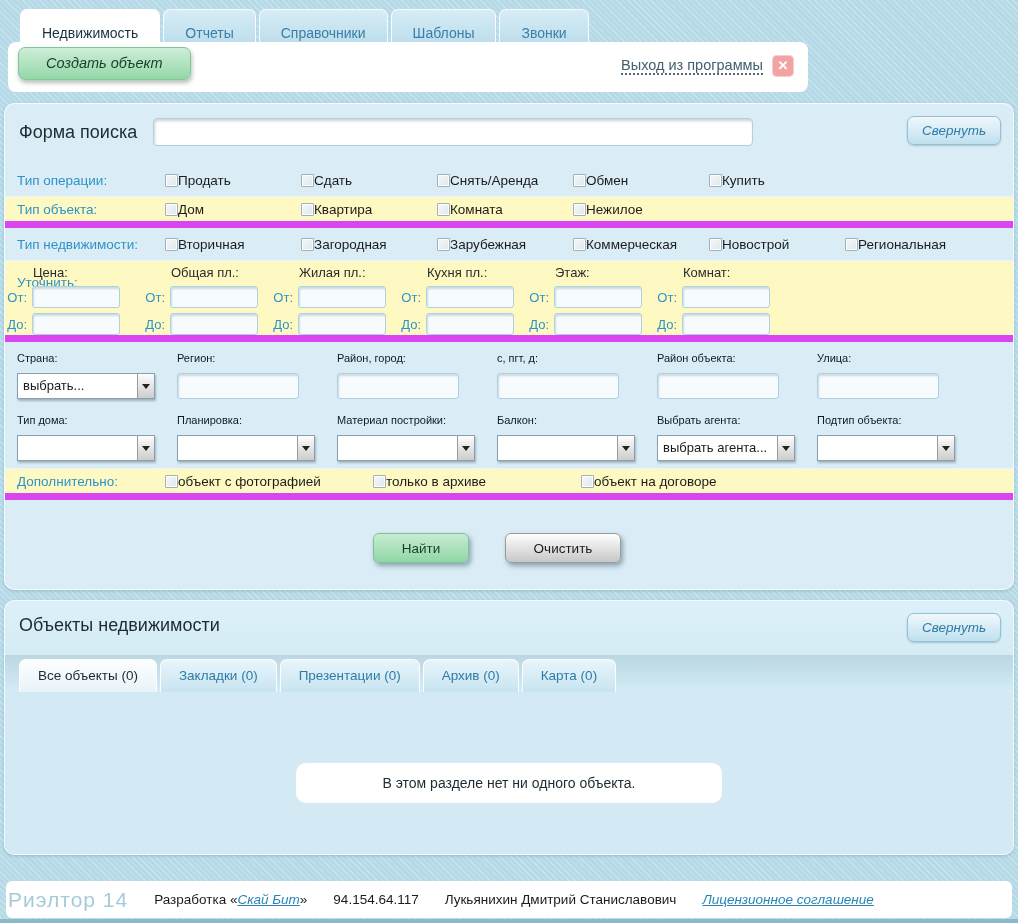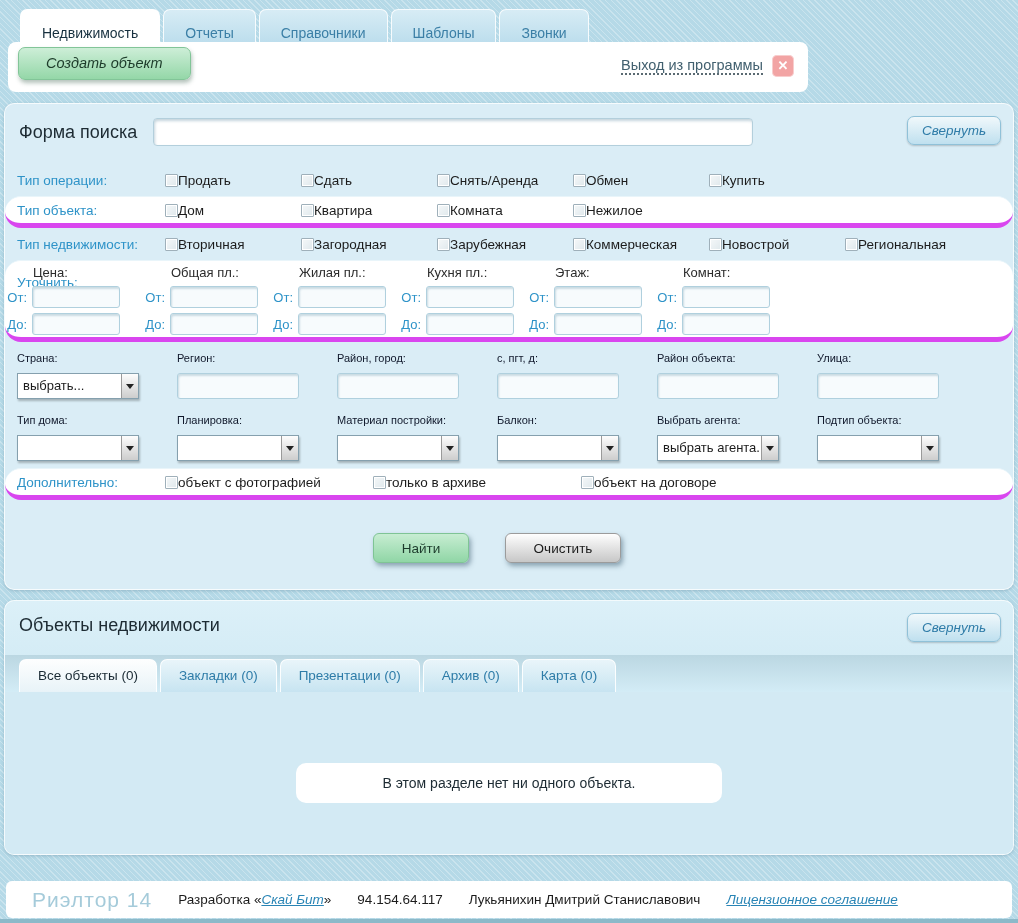--- a/index.html
+++ b/index.html
@@ -51,21 +51,21 @@
     box-shadow:inset 1px 2px 3px rgba(110,150,170,.4); font-size:14px; padding:0 8px;
     font-family:"Liberation Sans", sans-serif;
   }
   .btn-collapse {
     position:absolute; right:12px; top:12px; padding:6px 14px; border-radius:7px;
     background:linear-gradient(#f0f8fb,#bfe0ef); border:1px solid #90c1d8;
     color:#2f7ca8; font-style:italic; font-size:13.5px; cursor:pointer;
     box-shadow:0 1px 2px rgba(0,0,0,.2);
   }
 
-  .stripe-dark { background:#ffffff; border-top:1px solid #e9f5fa; border-bottom:5px solid #d946ef;border-radius:16px; }
+  .stripe-dark { background:#fef9c3; border-top:1px solid #e9f5fa; border-bottom:7px solid #d946ef; }
 
   .row-cb { height:32px; position:relative; }
   .row-label { position:absolute; left:12px; top:50%; transform:translateY(-50%); color:#2e93c8; font-size:13.5px; }
   .cb-opts { position:absolute; left:160px; top:0; height:100%; display:flex; align-items:center; }
   .cb-opt { width:136px; display:flex; align-items:center; gap:0; font-size:13.5px; color:#1c1c1c; cursor:pointer; }
   .cb-opt.wide { width:208px; }
   .checkbox {
     width:13px; height:13px; flex:none;
     background:linear-gradient(135deg,#f5f8f9,#dfe8ec);
     border:1px solid #9fb0ba; border-radius:1px;
@@ -91,21 +91,21 @@
 
   
   .loc-block { height:126px; position:relative; }
   .loc-col { position:absolute; width:152px; }
   .loc-row .loc-col { top:10px; } .bld-row .loc-col { top:72px; }
   .loc-col.c0 { left:12px; } .loc-col.c1 { left:172px; } .loc-col.c2 { left:332px; }
   .loc-col.c3 { left:492px; } .loc-col.c4 { left:652px; } .loc-col.c5 { left:812px; }
   .loc-label { display:block; color:#0f172a; font-size:11px; margin-bottom:9px; white-space:nowrap; }
   .loc-inp { width:122px; height:26px; }
   .select {
-    width:122px; height:26px; background:#fff; border:1px solid #85a0ae;
+    width:138px; height:26px; background:#fff; border:1px solid #85a0ae;
     display:flex; align-items:stretch; cursor:pointer;
     box-shadow:1px 2px 2px rgba(0,0,0,.25);
   }
   .sel-text { flex:1; font-size:13px; color:#1c1c1c; line-height:24px; padding:0 5px; white-space:nowrap; overflow:hidden; }
   .sel-btn { width:17px; flex:none; border-left:1px solid #9a9a9a; background:linear-gradient(#fdfdfd,#cdcdcd); display:flex; align-items:center; justify-content:center; }
   .sel-arrow { width:0; height:0; border-left:4px solid transparent; border-right:4px solid transparent; border-top:5px solid #222; }
 
   
   .actions { height:91px; position:relative; }
   .btn-find, .btn-clear {
@@ -129,21 +129,21 @@
   .obj-tab.active { background:linear-gradient(#fdfefe,#e8f3f8); color:#1a2a33; }
   .obj-content { position:absolute; left:0; top:91px; right:0; bottom:0; background:#d3eaf4; }
   .empty-box {
     width:426px; height:40px; margin:71px auto 0; background:#fff; border-radius:10px;
     text-align:center; line-height:40px; font-size:14px; color:#1d2b33;
   }
 
   
   .footer {
     position:absolute; left:6px; top:881px; width:1006px; height:37px; background:#fff;
-    border-radius:6px; display:flex; align-items:center; gap:26px; padding:0 26px; font-size:13.5px; color:#1c1c1c;
+    border-radius:6px; display:flex; align-items:center; gap:26px; padding:0 2px; font-size:13.5px; color:#1c1c1c;
   }
   .logo { font-size:21px; color:#a5cbda; letter-spacing:1px; white-space:nowrap; }
   .f-link { color:#2884b5; font-style:italic; text-decoration:underline; cursor:pointer; }
 </style>
 </head>
 <body>
 
 <div class="page">
 
   <div class="nav-tabs">

